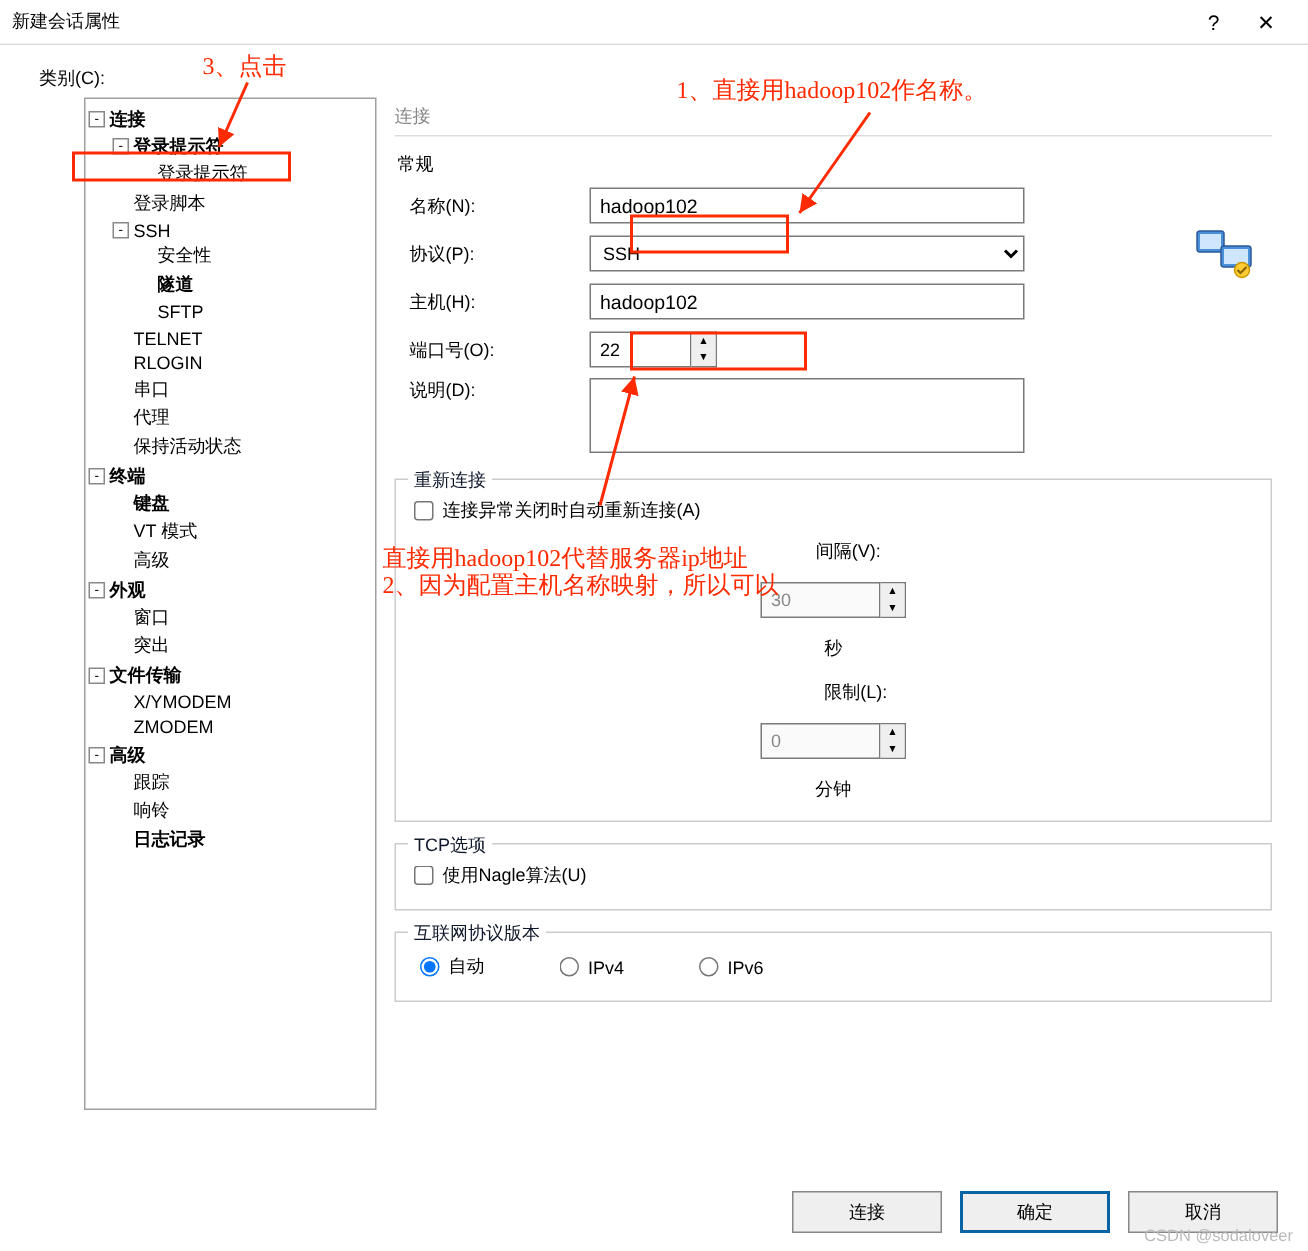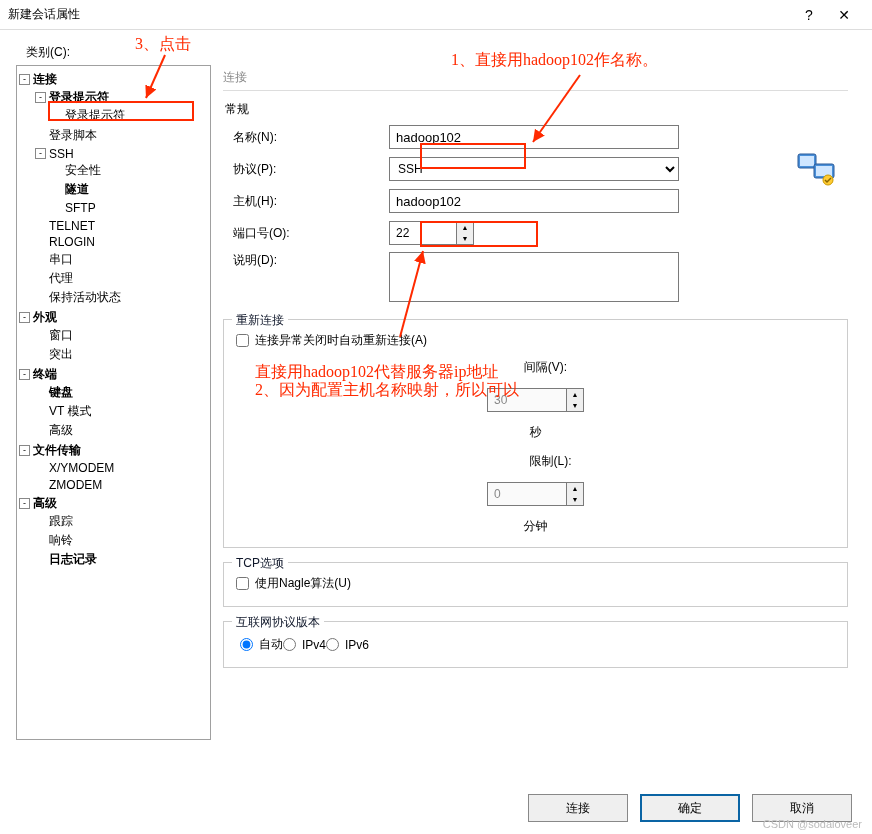--- a/index.html
+++ b/index.html
@@ -4,49 +4,49 @@
 <style>
 * { box-sizing: border-box; margin: 0; padding: 0; font-family: "Microsoft YaHei", "Segoe UI", sans-serif; font-size: 12px; }
 body { width: 872px; height: 834px; background: #fff; position: relative; overflow: hidden; }
 .titlebar { height: 30px; border-bottom: 1px solid #ddd; display: flex; align-items: center; padding: 0 8px; justify-content: center; }
 .titlebar .title { flex: 1; font-size: 12px; }
 .titlebar .btn { width: 40px; text-align: center; font-size: 14px; cursor: pointer; }
 .titlebar .help { width: 30px; text-align: center; font-size: 14px; cursor: pointer; }
 .body-area { padding: 8px 16px 60px 16px; position: relative; }
 .cat-label { margin: 6px 0 4px 10px; }
 .main { display: flex; gap: 12px; }
-.tree-panel { width: 195px; height: 675px; border: 1px solid #a0a0a0; background: #fff; overflow: auto; padding: 4px 2px; }
+.tree-panel { width: 195px; height: 675px; border: 1px solid #a0a0a0; background: #fff; overflow: auto; padding: 4px 2px; margin-left: 40px; }
 .tree ul { list-style: none; }
 .tree li { padding: 1px 0 1px 0; white-space: nowrap; }
 .tree .exp { display: inline-block; width: 11px; height: 11px; border: 1px solid #888; text-align: center; line-height: 9px; font-size: 9px; margin-right: 3px; vertical-align: middle; cursor: pointer; background: #fff; }
 .tree .noexp { display: inline-block; width: 14px; }
 .tree .lbl { vertical-align: middle; }
 .tree .bold { font-weight: bold; }
 .tree ul ul { padding-left: 16px; }
 .tree ul ul ul { padding-left: 16px; }
 .right-panel { flex: 1; padding: 0 8px 0 0; }
 .section-title { color: #888; margin: 4px 0 4px 0; }
 .hr { height: 1px; background: #ddd; margin-bottom: 10px; }
-.form-row { display: flex; align-items: center; margin: 6px 0; min-height: 26px; gap: 36px; }
+.form-row { display: flex; align-items: center; margin: 6px 0; min-height: 26px; }
 .form-row .label { width: 130px; padding-left: 10px; }
 .form-row .field { flex: 1; }
 input[type=text].txt { width: 290px; height: 24px; border: 1px solid #7a7a7a; padding: 0 6px; font-size: 13px; }
 select.sel { width: 290px; height: 24px; border: 1px solid #7a7a7a; background: #fff; padding: 0 4px; }
 .spin-wrap { display: inline-flex; align-items: flex-start; }
 .spin-wrap input { width: 68px; height: 24px; border: 1px solid #7a7a7a; padding: 0 6px; text-align: left; }
 .spin-btns { display: flex; flex-direction: column; border: 1px solid #7a7a7a; border-left: none; height: 24px; }
 .spin-btns div { width: 16px; height: 11px; font-size: 7px; text-align: center; line-height: 11px; cursor: pointer; background: #efefef; }
 textarea.desc { width: 290px; height: 50px; border: 1px solid #7a7a7a; resize: none; }
 .group { border: 1px solid #ccc; margin: 14px 0 0 0; padding: 10px 12px 12px 12px; position: relative; }
 .group .legend { position: absolute; top: -8px; left: 8px; background: #fff; padding: 0 4px; color: #0f172a; }
 .chk-row { display: flex; align-items: center; gap: 6px; margin: 2px 0 10px 0; }
 .inline-row { display: flex; align-items: center; gap: 12px; flex-direction: column; }
 .inline-row .lbl2 { margin-left: 20px; }
 .inline-row input.num { width: 80px; height: 24px; border: 1px solid #7a7a7a; padding: 0 6px; color: #888; }
-.radio-row { display: flex; align-items: center; padding: 4px 0 2px 4px; }
+.radio-row { display: flex; align-items: center; gap: 50px; padding: 4px 0 2px 4px; }
 .radio-row label { display: flex; align-items: center; gap: 6px; }
 .footer { position: absolute; bottom: 12px; right: 20px; display: flex; gap: 12px; }
 .footer button { width: 100px; height: 28px; border: 1px solid #888; background: #efefef; cursor: pointer; }
 .footer button.primary { border: 2px solid #0a64a4; }
 .watermark { position: absolute; bottom: 4px; right: 10px; color: #bbb; font-size: 11px; }
 
 .anno { position: absolute; color: #ff2a00; font-size: 16px; pointer-events: none; font-family: "SimSun","Microsoft YaHei"; }
 .redbox { position: absolute; border: 2px solid #ff2a00; pointer-events: none; }
 .arrow-svg { position: absolute; pointer-events: none; }
 .icon-computer { position: absolute; width: 42px; height: 36px; right: 34px; top: 150px; }
@@ -82,31 +82,31 @@
                 <li><span class="noexp"></span><span class="lbl">SFTP</span></li>
               </ul>
             </li>
             <li><span class="noexp"></span><span class="lbl">TELNET</span></li>
             <li><span class="noexp"></span><span class="lbl">RLOGIN</span></li>
             <li><span class="noexp"></span><span class="lbl">串口</span></li>
             <li><span class="noexp"></span><span class="lbl">代理</span></li>
             <li><span class="noexp"></span><span class="lbl">保持活动状态</span></li>
           </ul>
         </li>
-        <li><span class="exp">-</span><span class="lbl bold">外观</span>
-          <ul>
-            <li><span class="noexp"></span><span class="lbl">窗口</span></li>
-            <li><span class="noexp"></span><span class="lbl">突出</span></li>
-          </ul>
-        </li>
         <li><span class="exp">-</span><span class="lbl bold">终端</span>
           <ul>
             <li><span class="noexp"></span><span class="lbl bold">键盘</span></li>
             <li><span class="noexp"></span><span class="lbl">VT 模式</span></li>
             <li><span class="noexp"></span><span class="lbl">高级</span></li>
+          </ul>
+        </li>
+        <li><span class="exp">-</span><span class="lbl bold">外观</span>
+          <ul>
+            <li><span class="noexp"></span><span class="lbl">窗口</span></li>
+            <li><span class="noexp"></span><span class="lbl">突出</span></li>
           </ul>
         </li>
         <li><span class="exp">-</span><span class="lbl bold">文件传输</span>
           <ul>
             <li><span class="noexp"></span><span class="lbl">X/YMODEM</span></li>
             <li><span class="noexp"></span><span class="lbl">ZMODEM</span></li>
           </ul>
         </li>
         <li><span class="exp">-</span><span class="lbl bold">高级</span>
           <ul>

